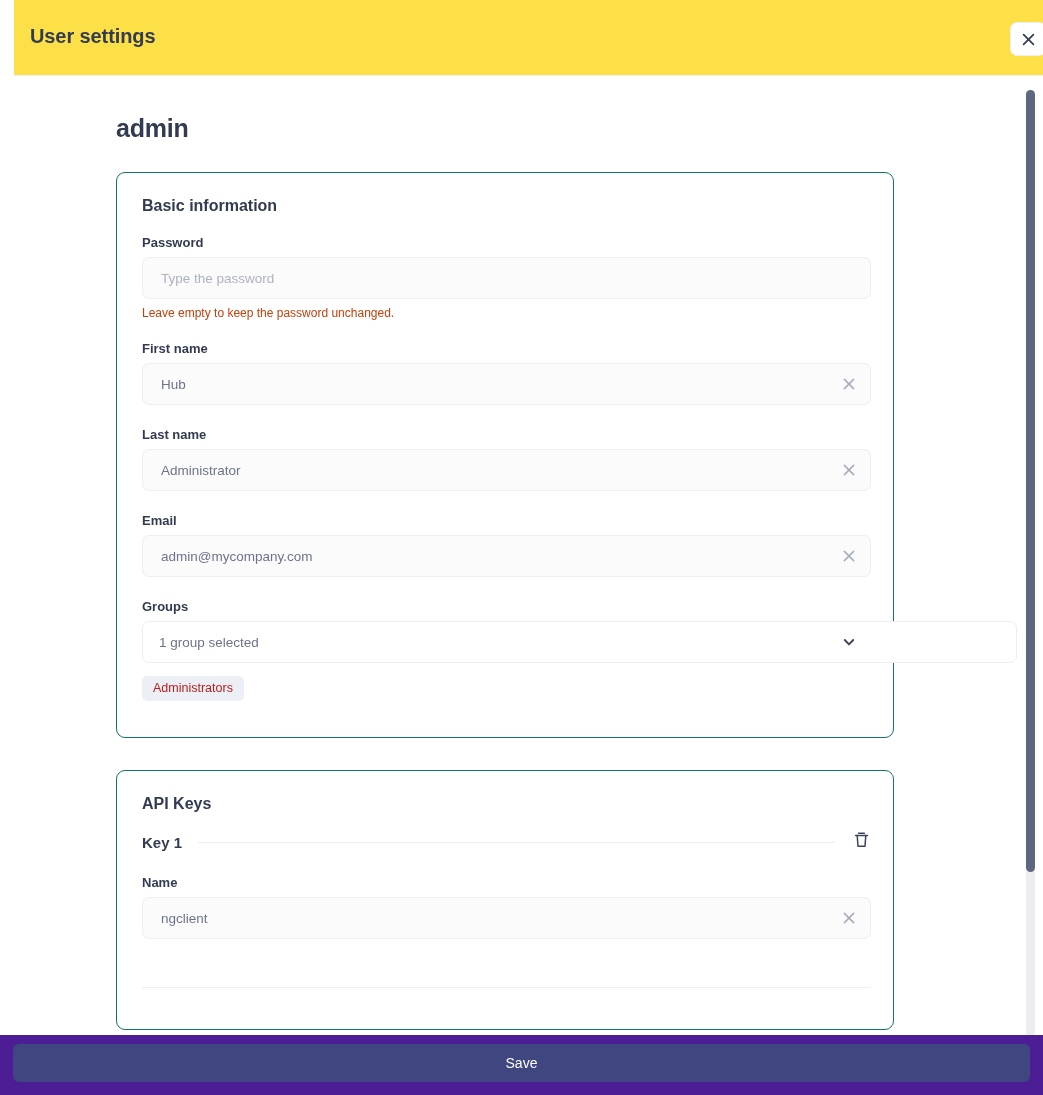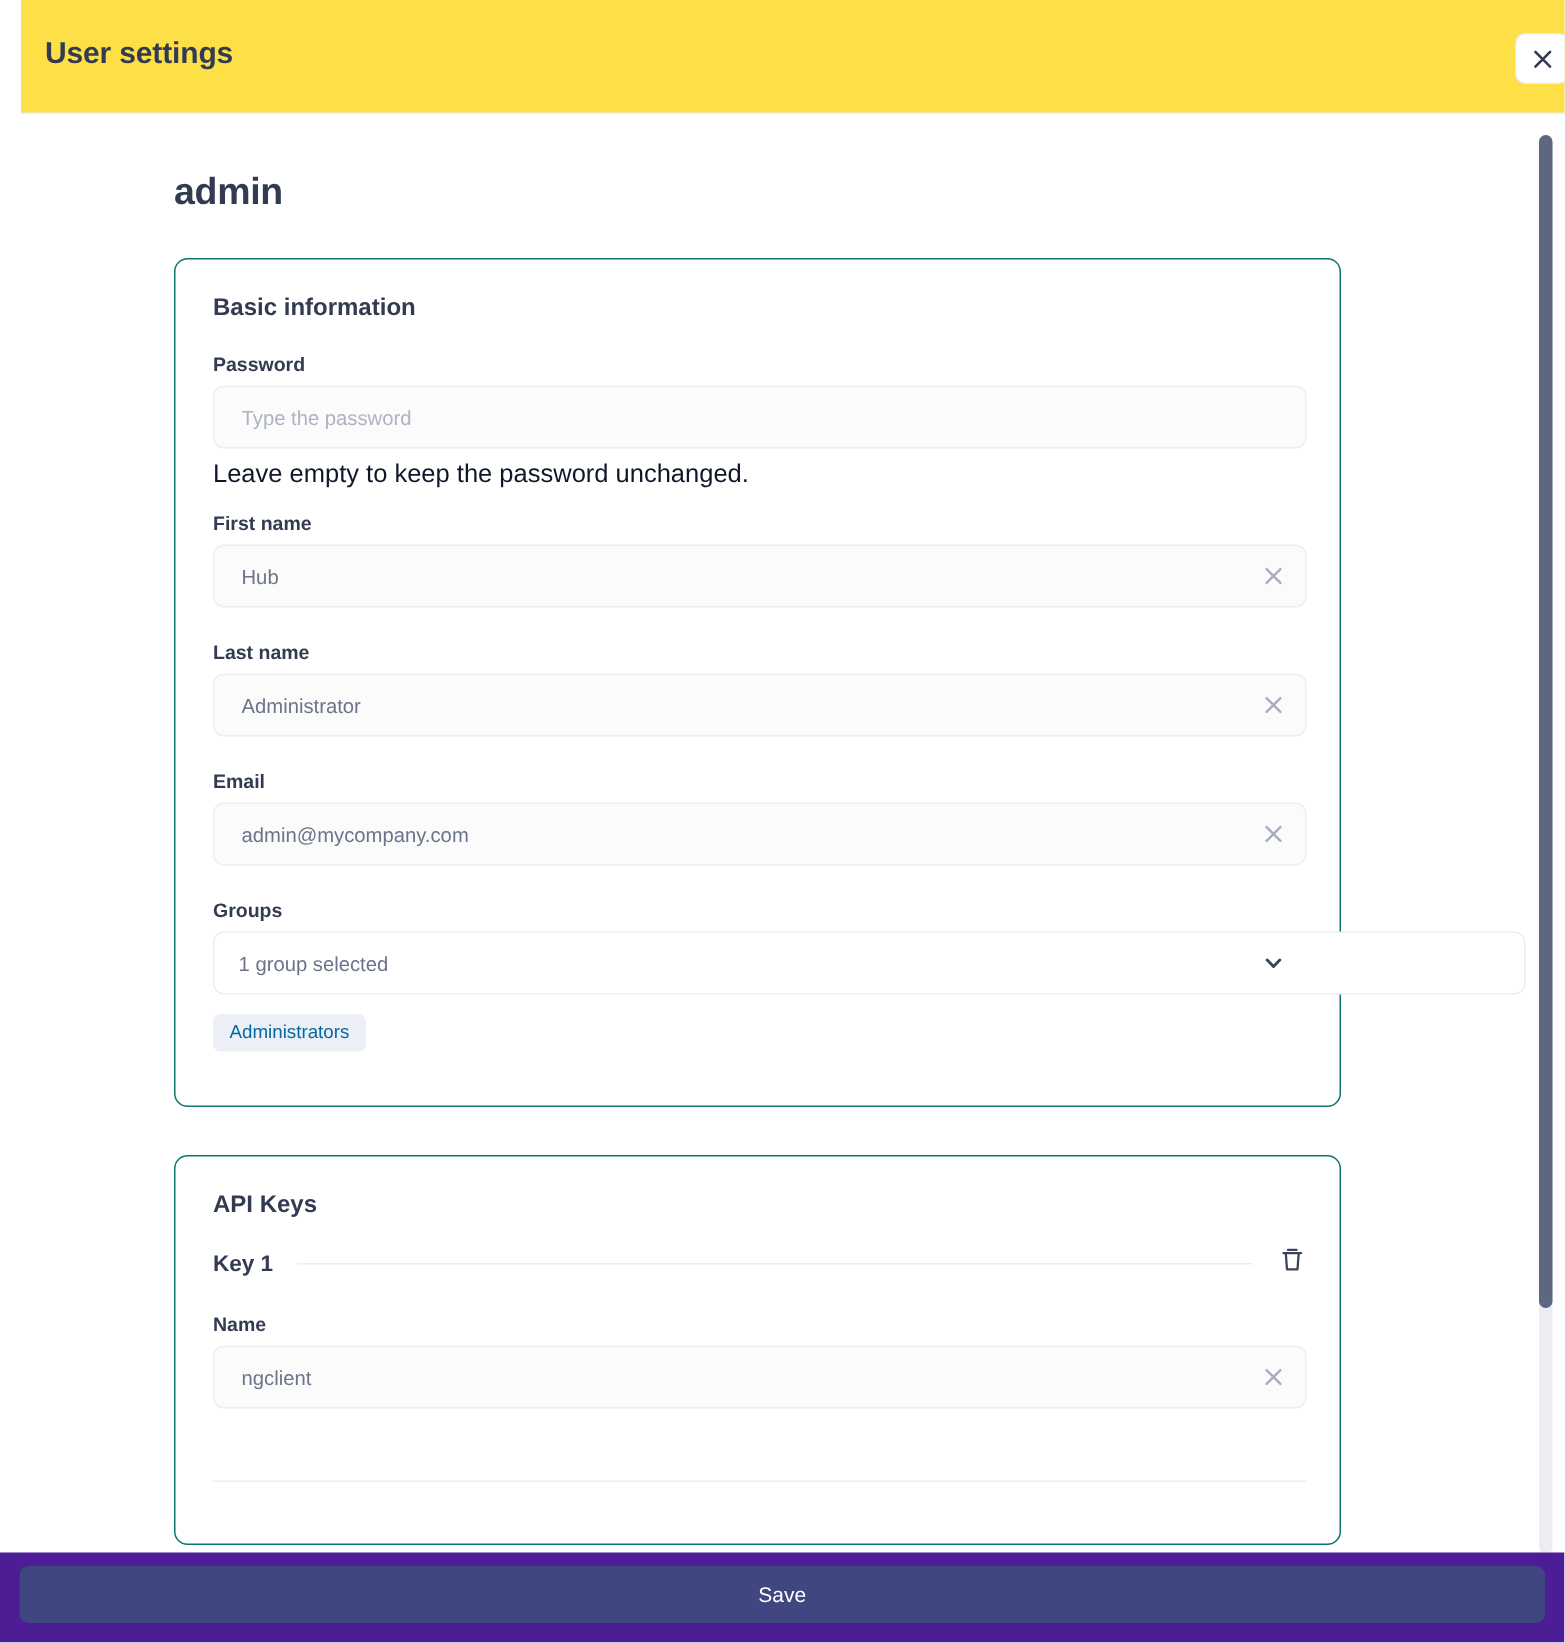--- a/index.html
+++ b/index.html
@@ -138,22 +138,22 @@
     width: 18px;
     height: 18px;
     display: flex;
     align-items: center;
     justify-content: center;
     cursor: pointer;
   }
 
   .hint {
     margin-top: 7px;
-    font-size: 17px;
-    color: #0f172a;
+    font-size: 12px;
+    color: #c2410c;
   }
 
   
   .select-wrap {
     position: relative;
     width: 729px;
     height: 42px;
   }
   .select-box {
     width: 875px;
@@ -181,21 +181,21 @@
     pointer-events: none;
   }
 
   .chip {
     display: inline-block;
     margin-top: 13px;
     padding: 5px 11px 6px;
     background: #eceff5;
     border-radius: 5px;
     font-size: 12.5px;
-    color: #0369a1;
+    color: #b91c1c;
     cursor: pointer;
   }
 
   
   .section-divider {
     position: absolute;
     left: 116px;
     top: 701px;
     width: 778px;
     height: 2px;

